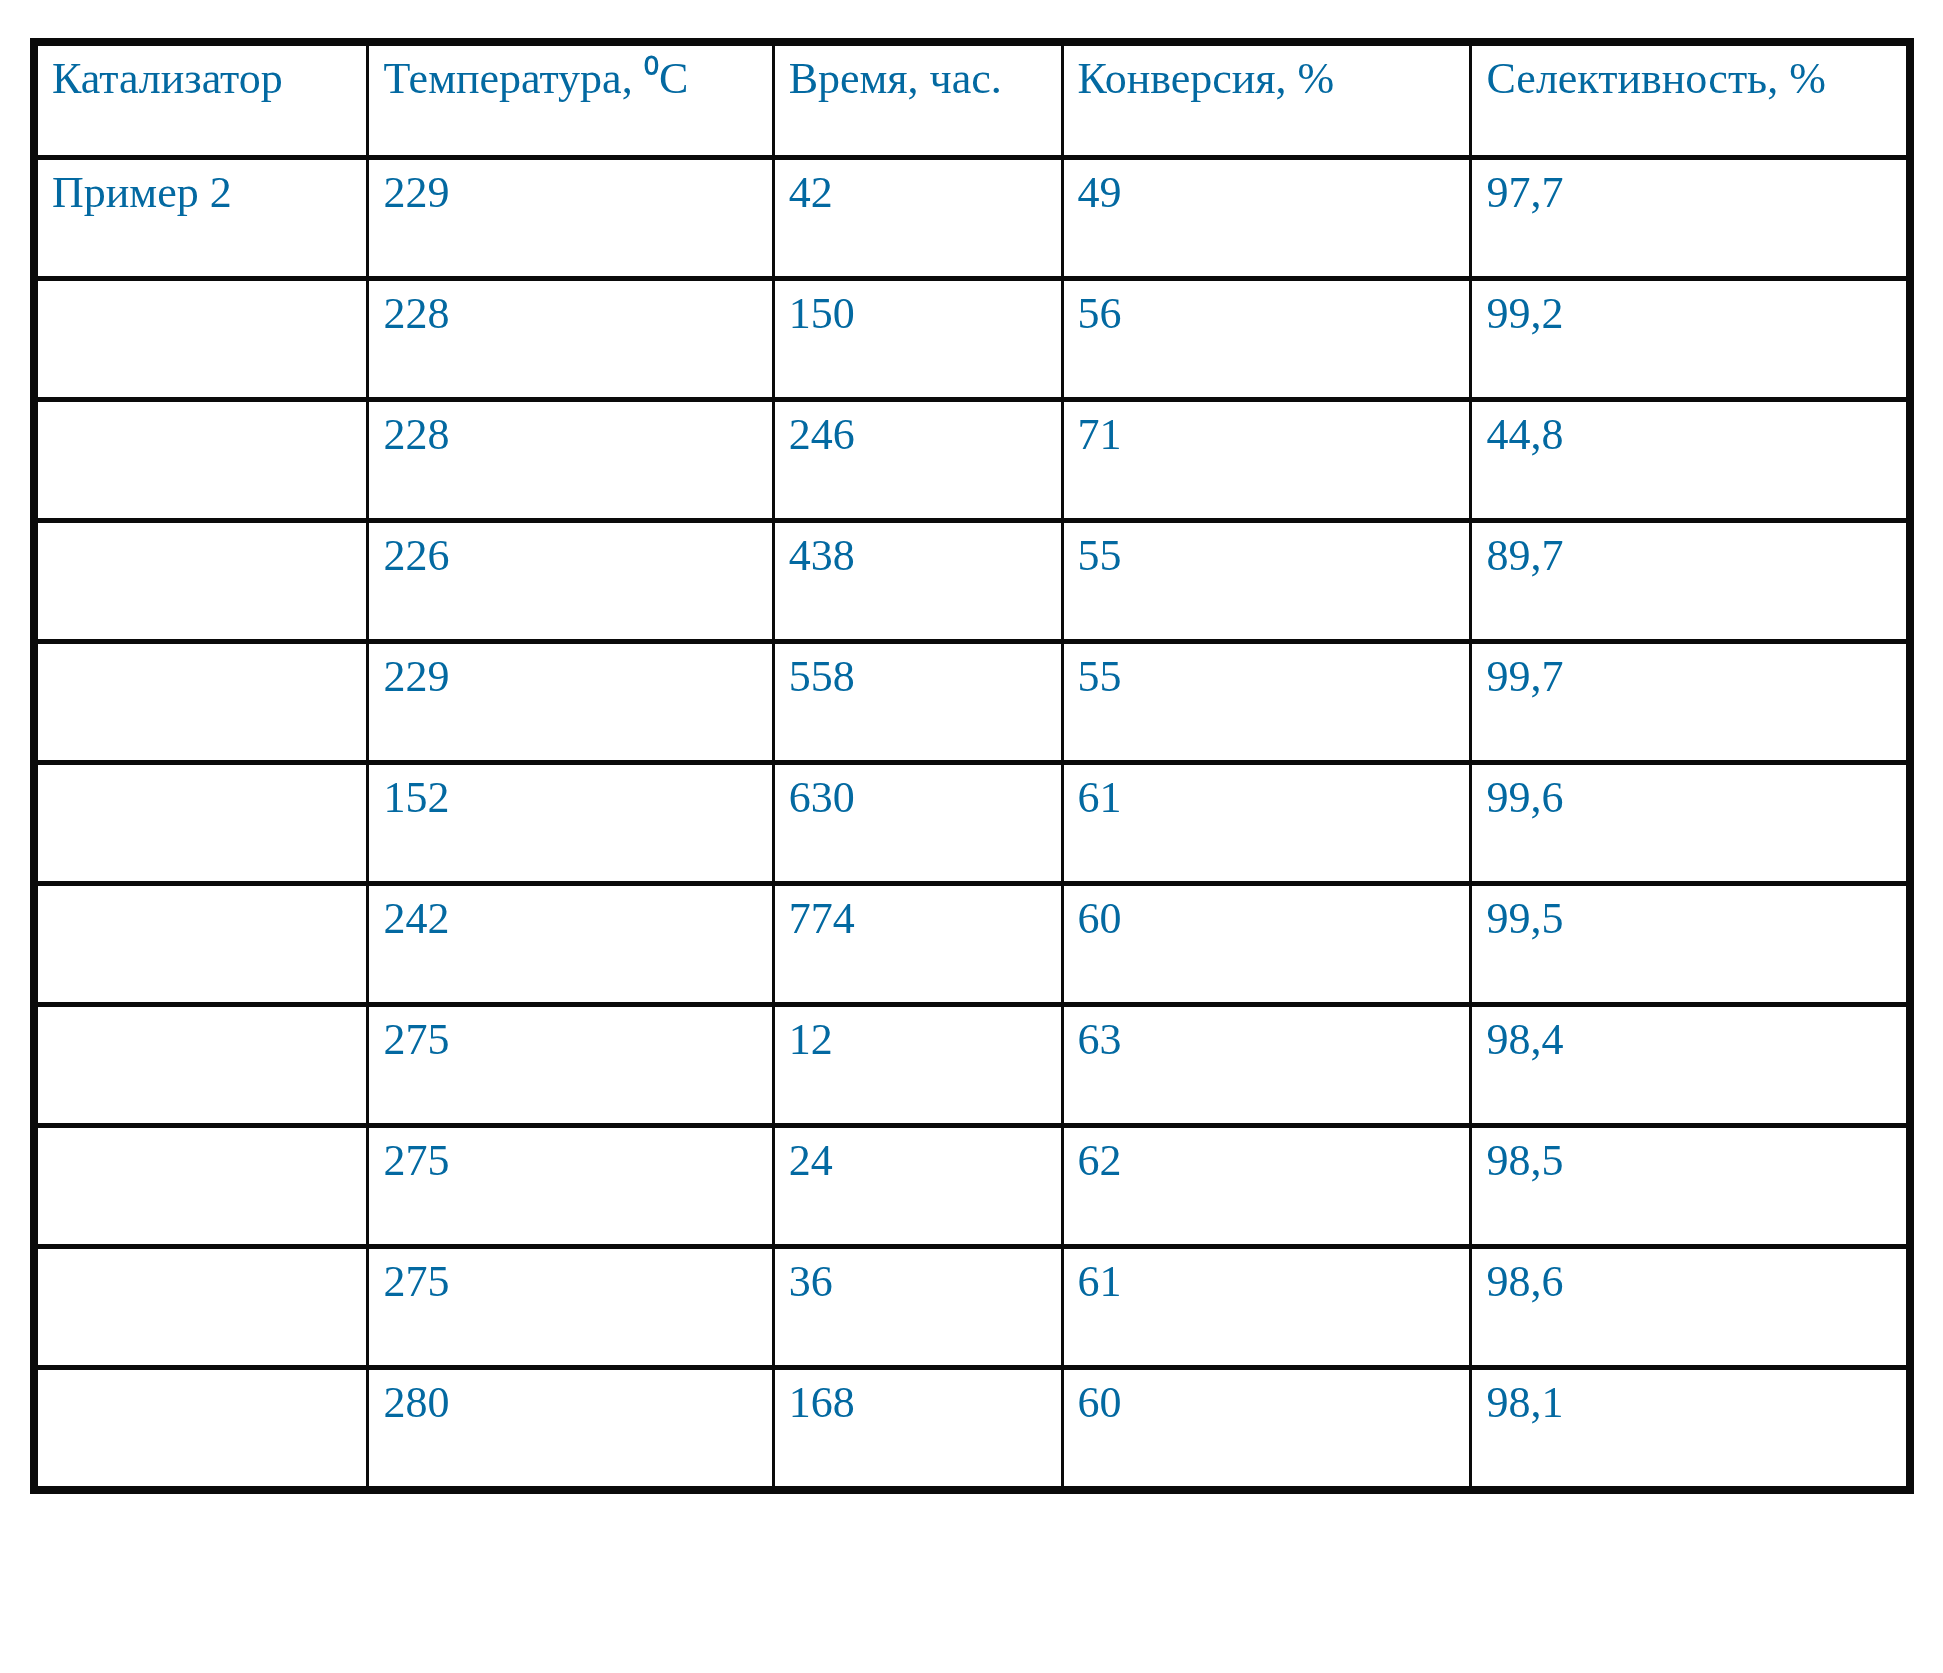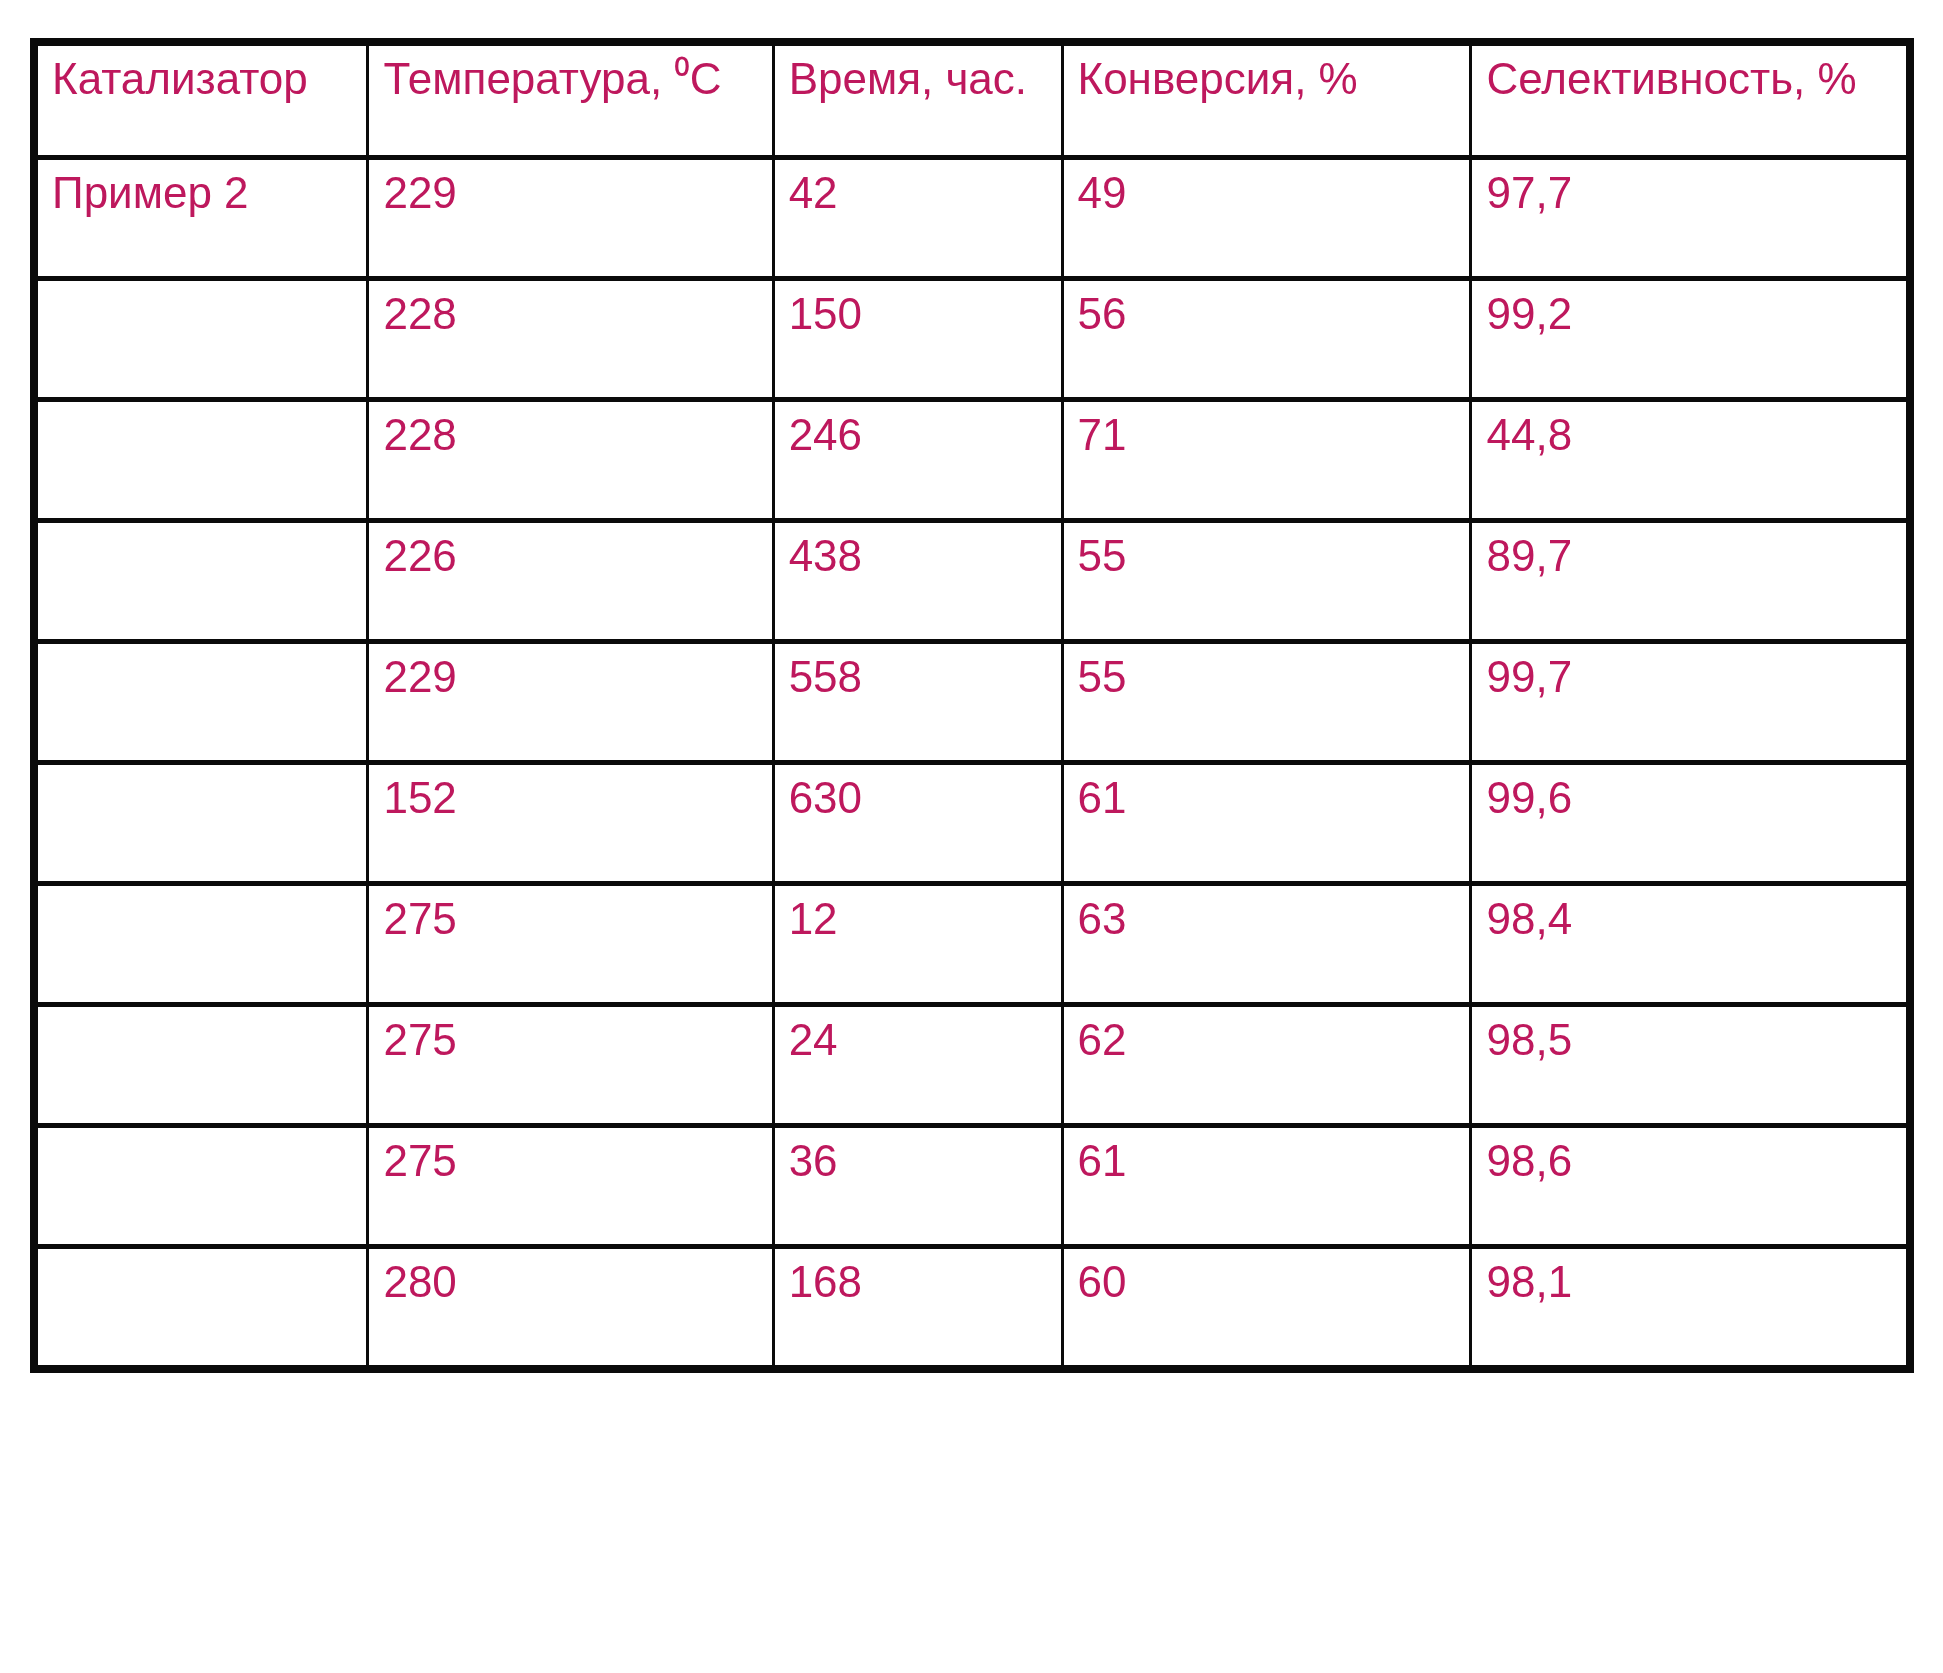--- a/index.html
+++ b/index.html
@@ -8,22 +8,22 @@
     background: #ffffff;
     width: 1943px;
     height: 1673px;
     overflow: hidden;
   }
   .page {
     position: relative;
     width: 1943px;
     height: 1673px;
     background: #ffffff;
-    font-family: Liberation Sans, sans-serif;
-    color: #be185d;
+    font-family: Liberation Serif, serif;
+    color: #0369a1;
   }
   table.data-table {
     position: absolute;
     left: 30px;
     top: 38px;
     width: 1884px;
     border-collapse: collapse;
     table-layout: fixed;
     border: 8px solid #0a0a0a;
   }
@@ -113,20 +113,27 @@
         </tr>
         <tr>
           <td></td>
           <td>152</td>
           <td>630</td>
           <td>61</td>
           <td>99,6</td>
         </tr>
         <tr>
           <td></td>
+          <td>242</td>
+          <td>774</td>
+          <td>60</td>
+          <td>99,5</td>
+        </tr>
+        <tr>
+          <td></td>
           <td>275</td>
           <td>12</td>
           <td>63</td>
           <td>98,4</td>
         </tr>
         <tr>
           <td></td>
           <td>275</td>
           <td>24</td>
           <td>62</td>

